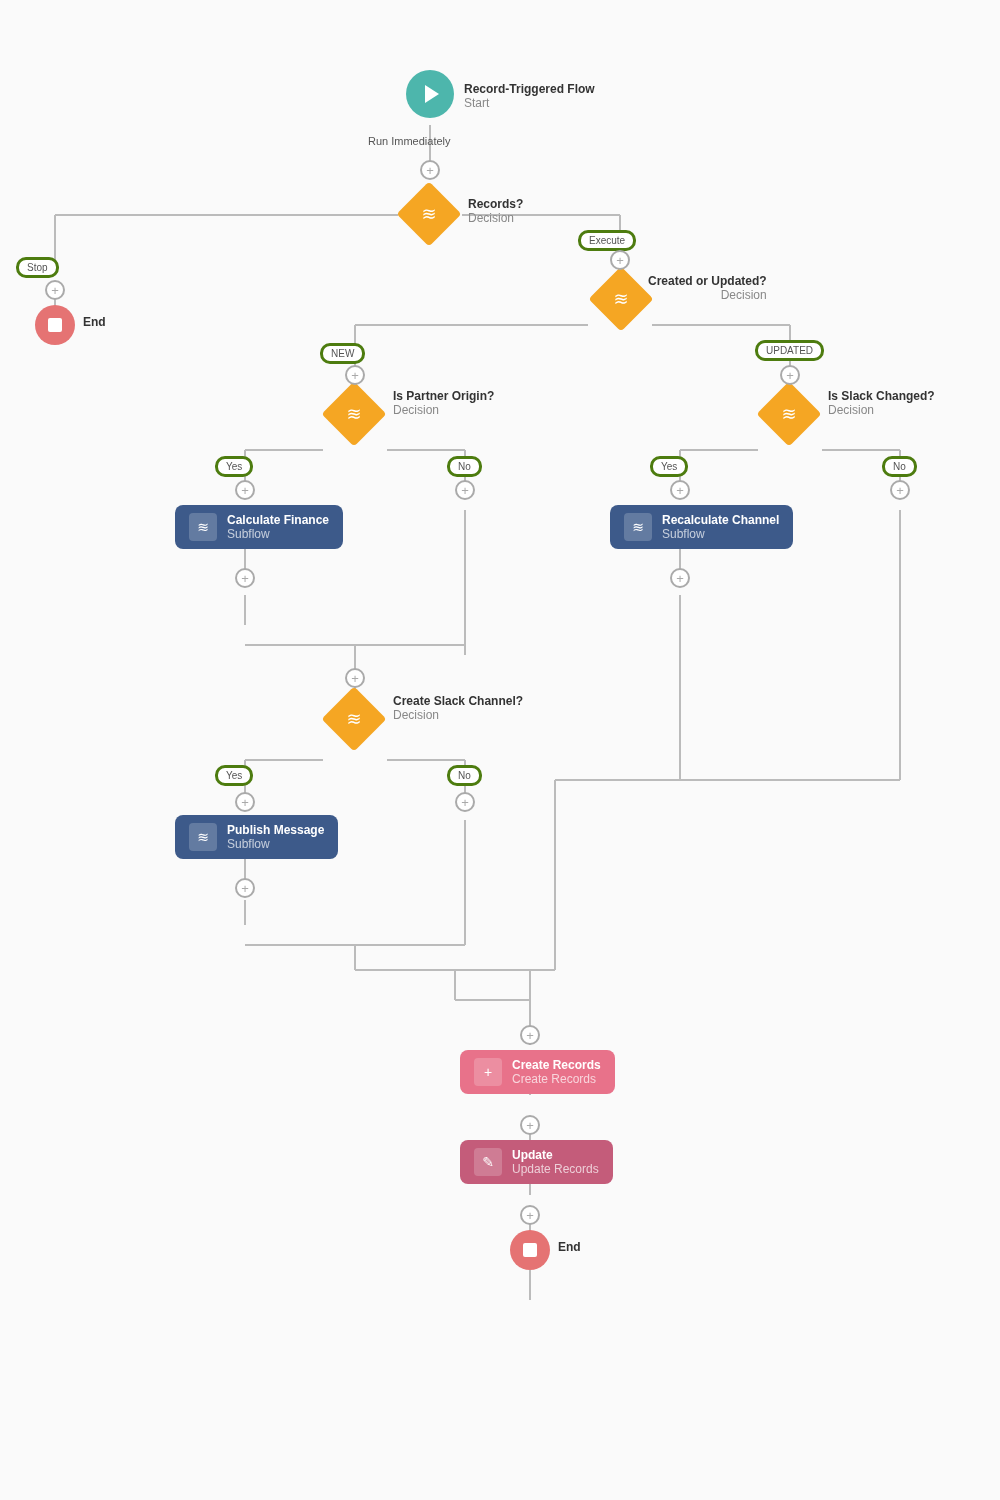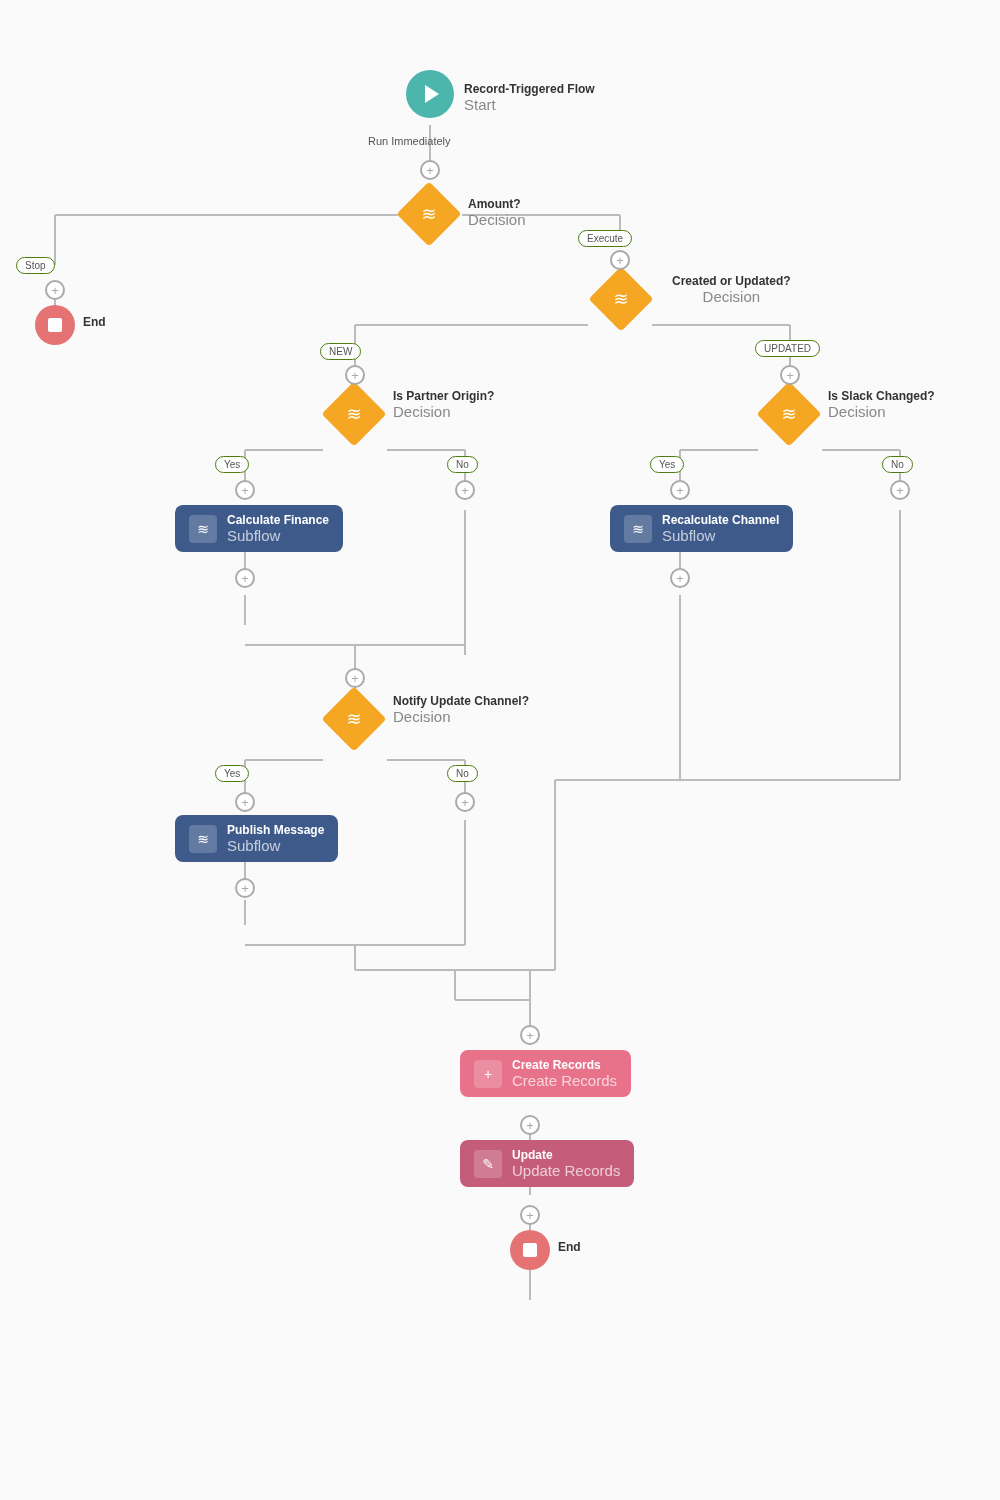--- a/index.html
+++ b/index.html
@@ -30,21 +30,21 @@
       flex-direction: column;
       align-items: center;
     }
     .node-label {
       font-size: 12px;
       font-weight: 600;
       color: #333;
       white-space: nowrap;
     }
     .node-sublabel {
-      font-size: 15px;
+      font-size: 12px;
       color: #888;
       white-space: nowrap;
     }
     
     .start-circle {
       width: 48px;
       height: 48px;
       border-radius: 50%;
       background: #4db6ac;
       display: flex;
@@ -184,21 +184,21 @@
       align-items: center;
       justify-content: center;
       font-size: 13px;
       color: #aaa;
       cursor: pointer;
       z-index: 2;
     }
     
     .branch-label {
       background: white;
-      border: 1px solid #4d7c0f;
+      border: 3px solid #4d7c0f;
       border-radius: 10px;
       font-size: 10px;
       color: #555;
       padding: 2px 8px;
       white-space: nowrap;
     }
     
     line, path {
       stroke: #bbb;
       stroke-width: 2;
@@ -312,21 +312,21 @@
   <div style="position:absolute; left:368px; top:135px; font-size:11px; color:#555;">Run Immediately</div>
 
   <div class="plus-btn" style="position:absolute; left:420px; top:160px;">+</div>
 
   <div class="node" style="left:400px; top:185px;">
     <div class="diamond-wrap">
       <div class="diamond"></div>
       <div class="diamond-icon">≋</div>
     </div>
     <div style="position:absolute; left:68px; top:12px; text-align:left;">
-      <div class="node-label">Amount?</div>
+      <div class="node-label">Records?</div>
       <div class="node-sublabel">Decision</div>
     </div>
   </div>
 
   <div class="branch-label" style="position:absolute; left:16px; top:257px;">Stop</div>
 
   <div class="plus-btn" style="position:absolute; left:45px; top:280px;">+</div>
 
   <div class="node" style="left:35px; top:305px;">
     <div class="end-circle">
@@ -339,21 +339,21 @@
 
   <div class="branch-label" style="position:absolute; left:578px; top:230px;">Execute</div>
 
   <div class="plus-btn" style="position:absolute; left:610px; top:250px;">+</div>
 
   <div class="node" style="left:592px; top:270px;">
     <div class="diamond-wrap">
       <div class="diamond"></div>
       <div class="diamond-icon">≋</div>
     </div>
-    <div style="position:absolute; left:80px; top:4px; text-align:center;">
+    <div style="position:absolute; left:56px; top:4px; text-align:right;">
       <div class="node-label">Created or Updated?</div>
       <div class="node-sublabel">Decision</div>
     </div>
   </div>
 
   <div class="branch-label" style="position:absolute; left:320px; top:343px;">NEW</div>
 
   <div class="plus-btn" style="position:absolute; left:345px; top:365px;">+</div>
 
   <div class="branch-label" style="position:absolute; left:755px; top:340px;">UPDATED</div>
@@ -419,21 +419,21 @@
   <div class="plus-btn" style="position:absolute; left:235px; top:568px;">+</div>
 
   <div class="plus-btn" style="position:absolute; left:670px; top:568px;">+</div>
 
   <div class="node" style="left:325px; top:690px;">
     <div class="diamond-wrap">
       <div class="diamond"></div>
       <div class="diamond-icon">≋</div>
     </div>
     <div style="position:absolute; left:68px; top:4px; text-align:left;">
-      <div class="node-label">Notify Update Channel?</div>
+      <div class="node-label">Create Slack Channel?</div>
       <div class="node-sublabel">Decision</div>
     </div>
   </div>
 
   <div class="plus-btn" style="position:absolute; left:345px; top:668px;">+</div>
 
   <div class="branch-label" style="position:absolute; left:215px; top:765px;">Yes</div>
   <div class="branch-label" style="position:absolute; left:447px; top:765px;">No</div>
 
   <div class="plus-btn" style="position:absolute; left:235px; top:792px;">+</div>

